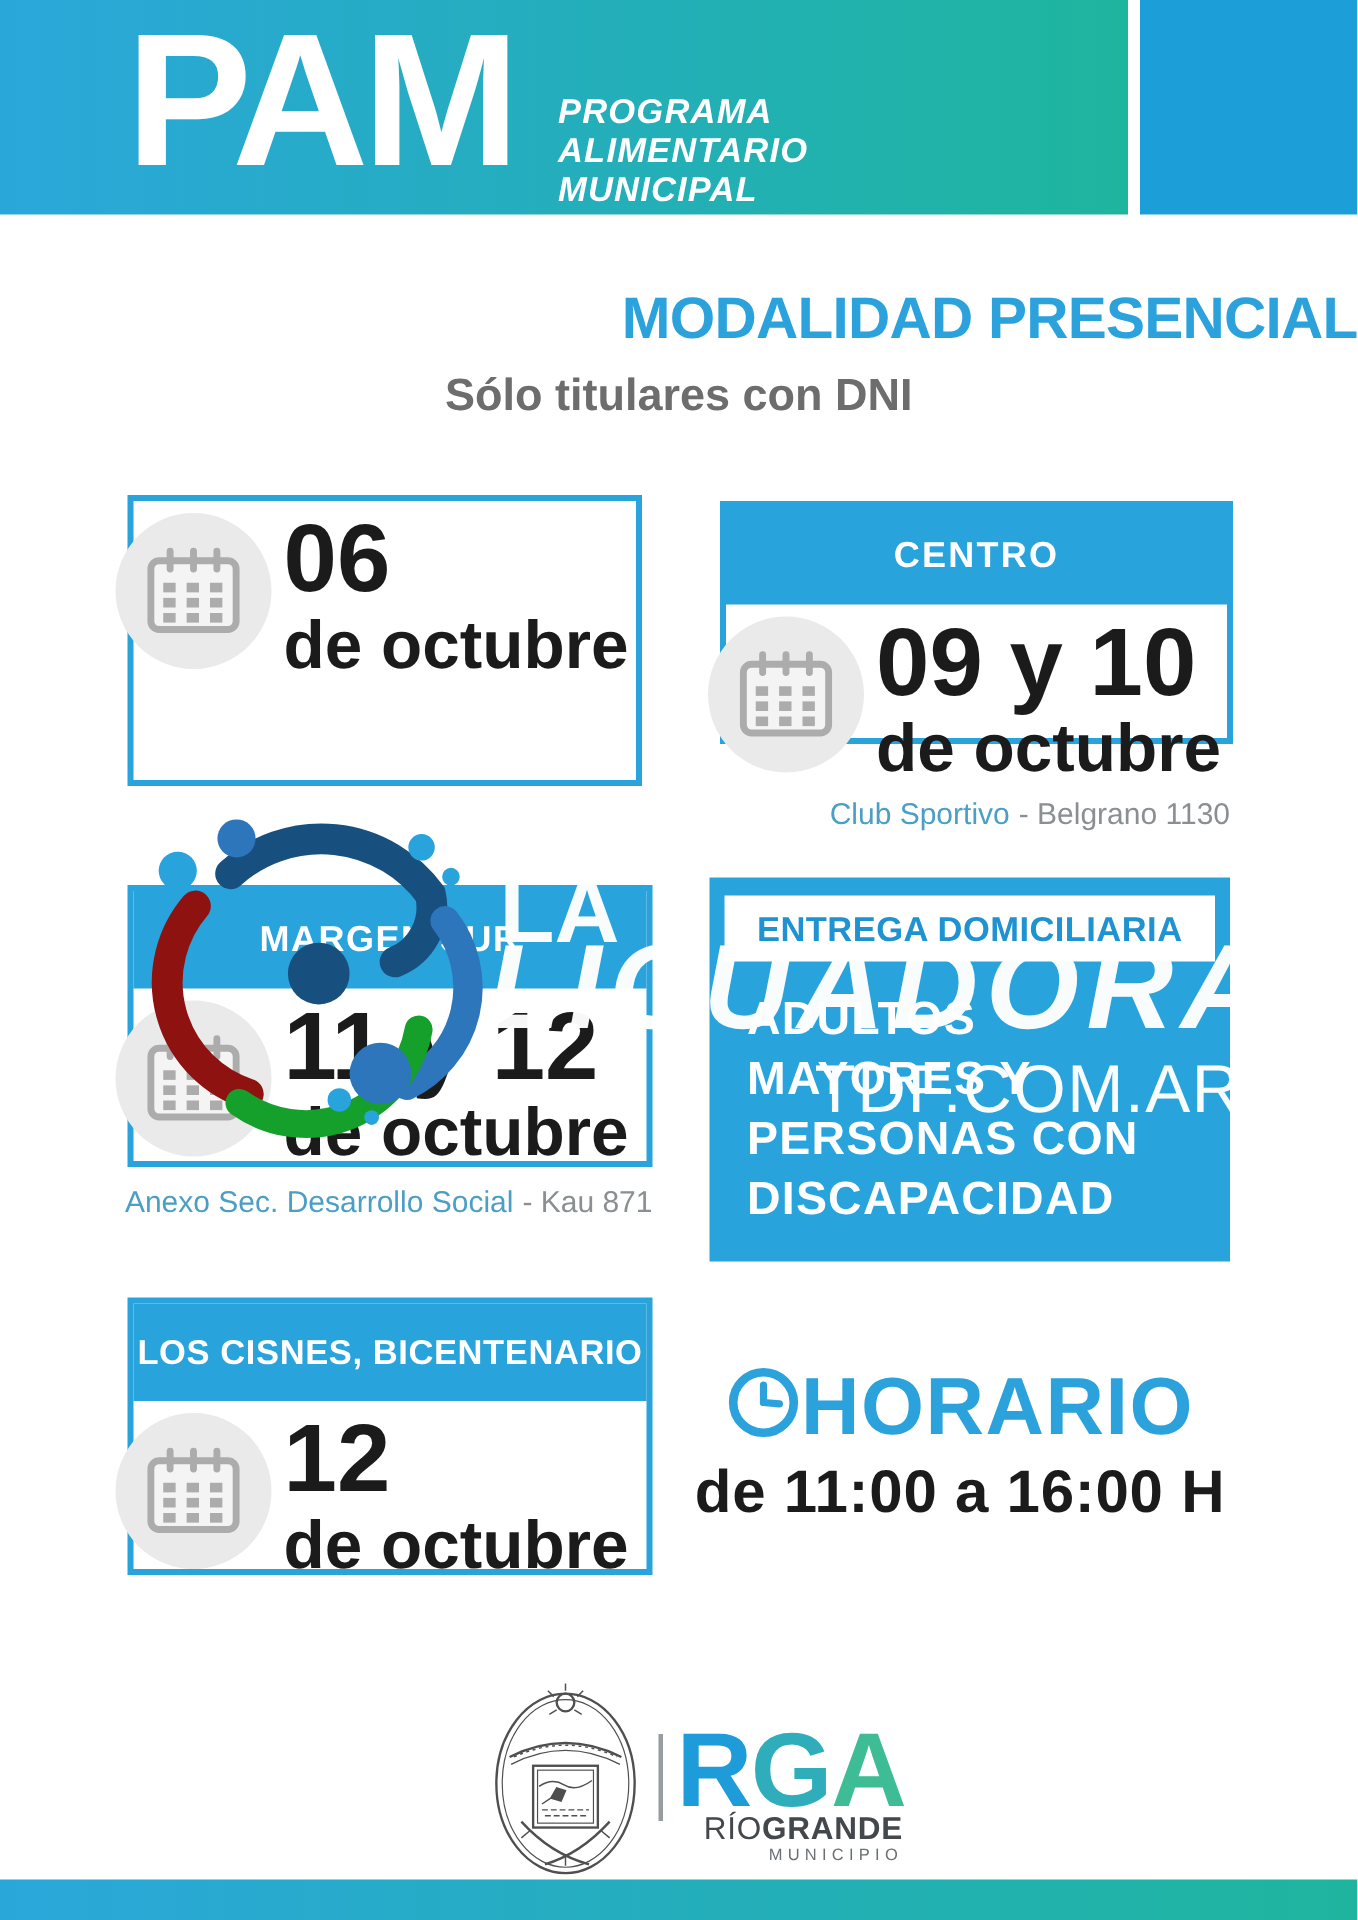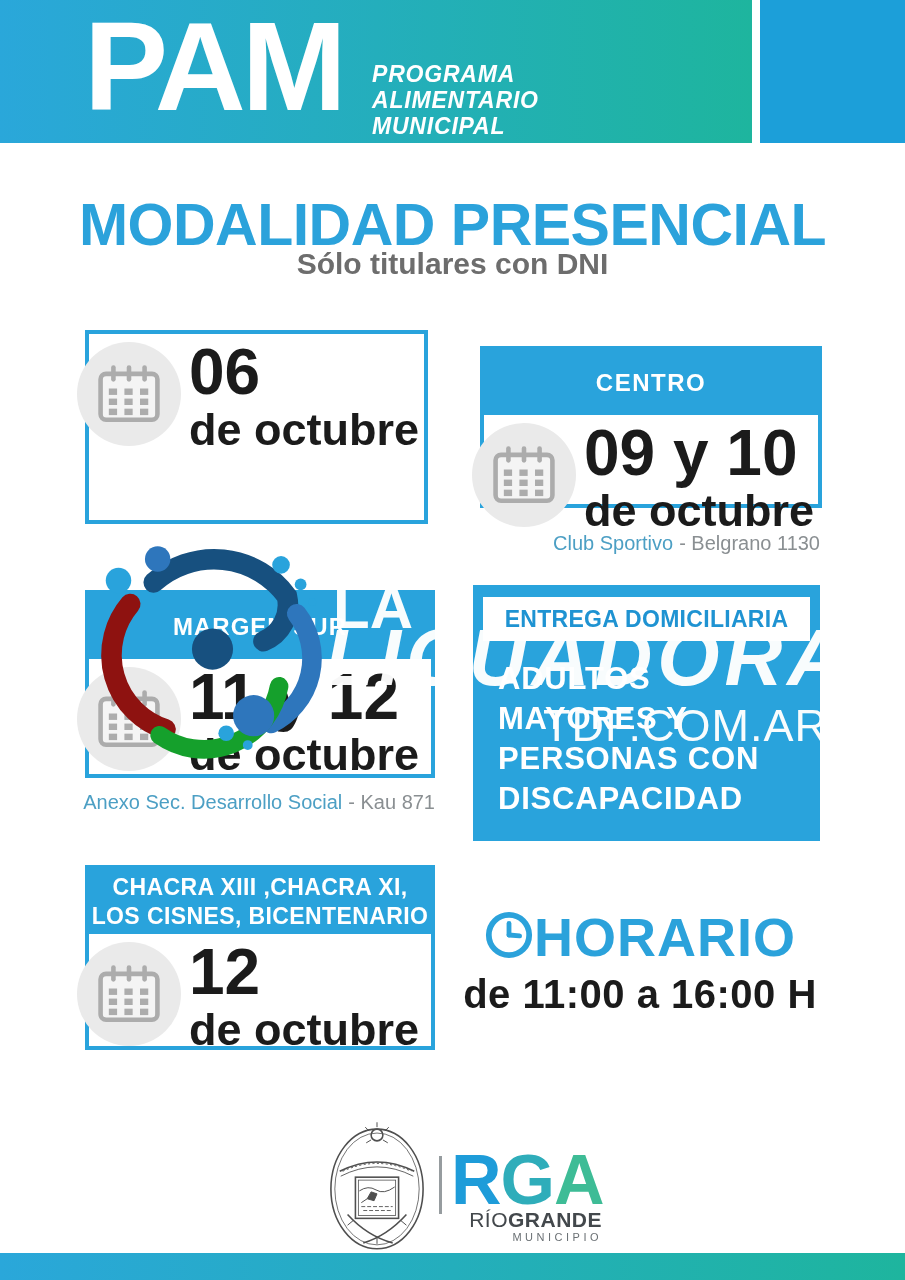--- a/index.html
+++ b/index.html
@@ -19,29 +19,29 @@
   .header-main{position:absolute;left:0;top:0;width:752px;height:143px;
     background:linear-gradient(90deg,#2AA7DA 0%,#1EB59E 100%);}
   .header-block{position:absolute;left:760px;top:0;width:145px;height:143px;background:#1C9FD9;}
   #pam{position:absolute;left:84px;top:4px;font-size:126px;font-weight:bold;
     color:#fff;letter-spacing:-4px;line-height:1;}
   #program{position:absolute;left:372px;top:62px;color:#fff;font-size:23px;
     font-weight:bold;line-height:1.12;letter-spacing:0.8px;font-style:italic;}
   #program span{display:block;}
 
   
-  #title{position:absolute;left:0;width:905px;top:191px;text-align:center;
-    font-size:59px;font-weight:bold;color:#2BA2DB;letter-spacing:-0.5px;}
+  #title{position:absolute;left:0;width:905px;top:191px;text-align:right;
+    font-size:39px;font-weight:bold;color:#2BA2DB;letter-spacing:-0.5px;}
   #subtitle{position:absolute;left:0;width:905px;top:247px;text-align:center;
     font-size:30px;font-weight:bold;color:#6D6D6D;}
 
   
   .card{position:absolute;border:4px solid var(--blue);background:#fff;}
   #card-0{left:85px;top:330px;width:343px;height:194px;}
-  #card-1{left:480px;top:346px;width:342px;height:162px;}
+  #card-1{left:480px;top:334px;width:342px;height:162px;}
   #card-2{left:85px;top:590px;width:350px;height:188px;}
   #card-3{left:85px;top:865px;width:350px;height:185px;}
   .band{height:65px;background:var(--blue);color:#fff;display:flex;flex-direction:column;
     justify-content:center;text-align:center;font-weight:bold;font-size:23px;
     line-height:1.22;letter-spacing:0.4px;}
   .band span{display:block;}
   #card-1 .band{font-size:24px;letter-spacing:1.5px;}
   #card-2 .band{font-size:24px;letter-spacing:1px;}
   .card-body{position:relative;height:calc(100% - 65px);}
   .cal-wrap{position:absolute;left:-12px;top:8px;width:104px;height:104px;border-radius:50%;
@@ -214,21 +214,20 @@
     <div class="delivery-lines">
       <span>ADULTOS</span>
       <span>MAYORES Y</span>
       <span>PERSONAS CON</span>
       <span>DISCAPACIDAD</span>
     </div>
   </section>
 
   <section class="card" id="card-3">
     <div class="band">
-      <span>CHACRA XIII ,CHACRA XI,</span>
       <span>LOS CISNES, BICENTENARIO</span>
     </div>
     <div class="card-body">
       <div class="cal-wrap">
         <svg width="66" height="62" viewBox="0 0 72 66">
           <rect x="5" y="11" width="62" height="50" rx="6" fill="#F4F4F4" stroke="#ACACAC" stroke-width="5"></rect>
           <line x1="19" y1="4" x2="19" y2="17" stroke="#ACACAC" stroke-width="5" stroke-linecap="round"></line>
           <line x1="36" y1="4" x2="36" y2="17" stroke="#ACACAC" stroke-width="5" stroke-linecap="round"></line>
           <line x1="53" y1="4" x2="53" y2="17" stroke="#ACACAC" stroke-width="5" stroke-linecap="round"></line>
           <g fill="#ACACAC">

